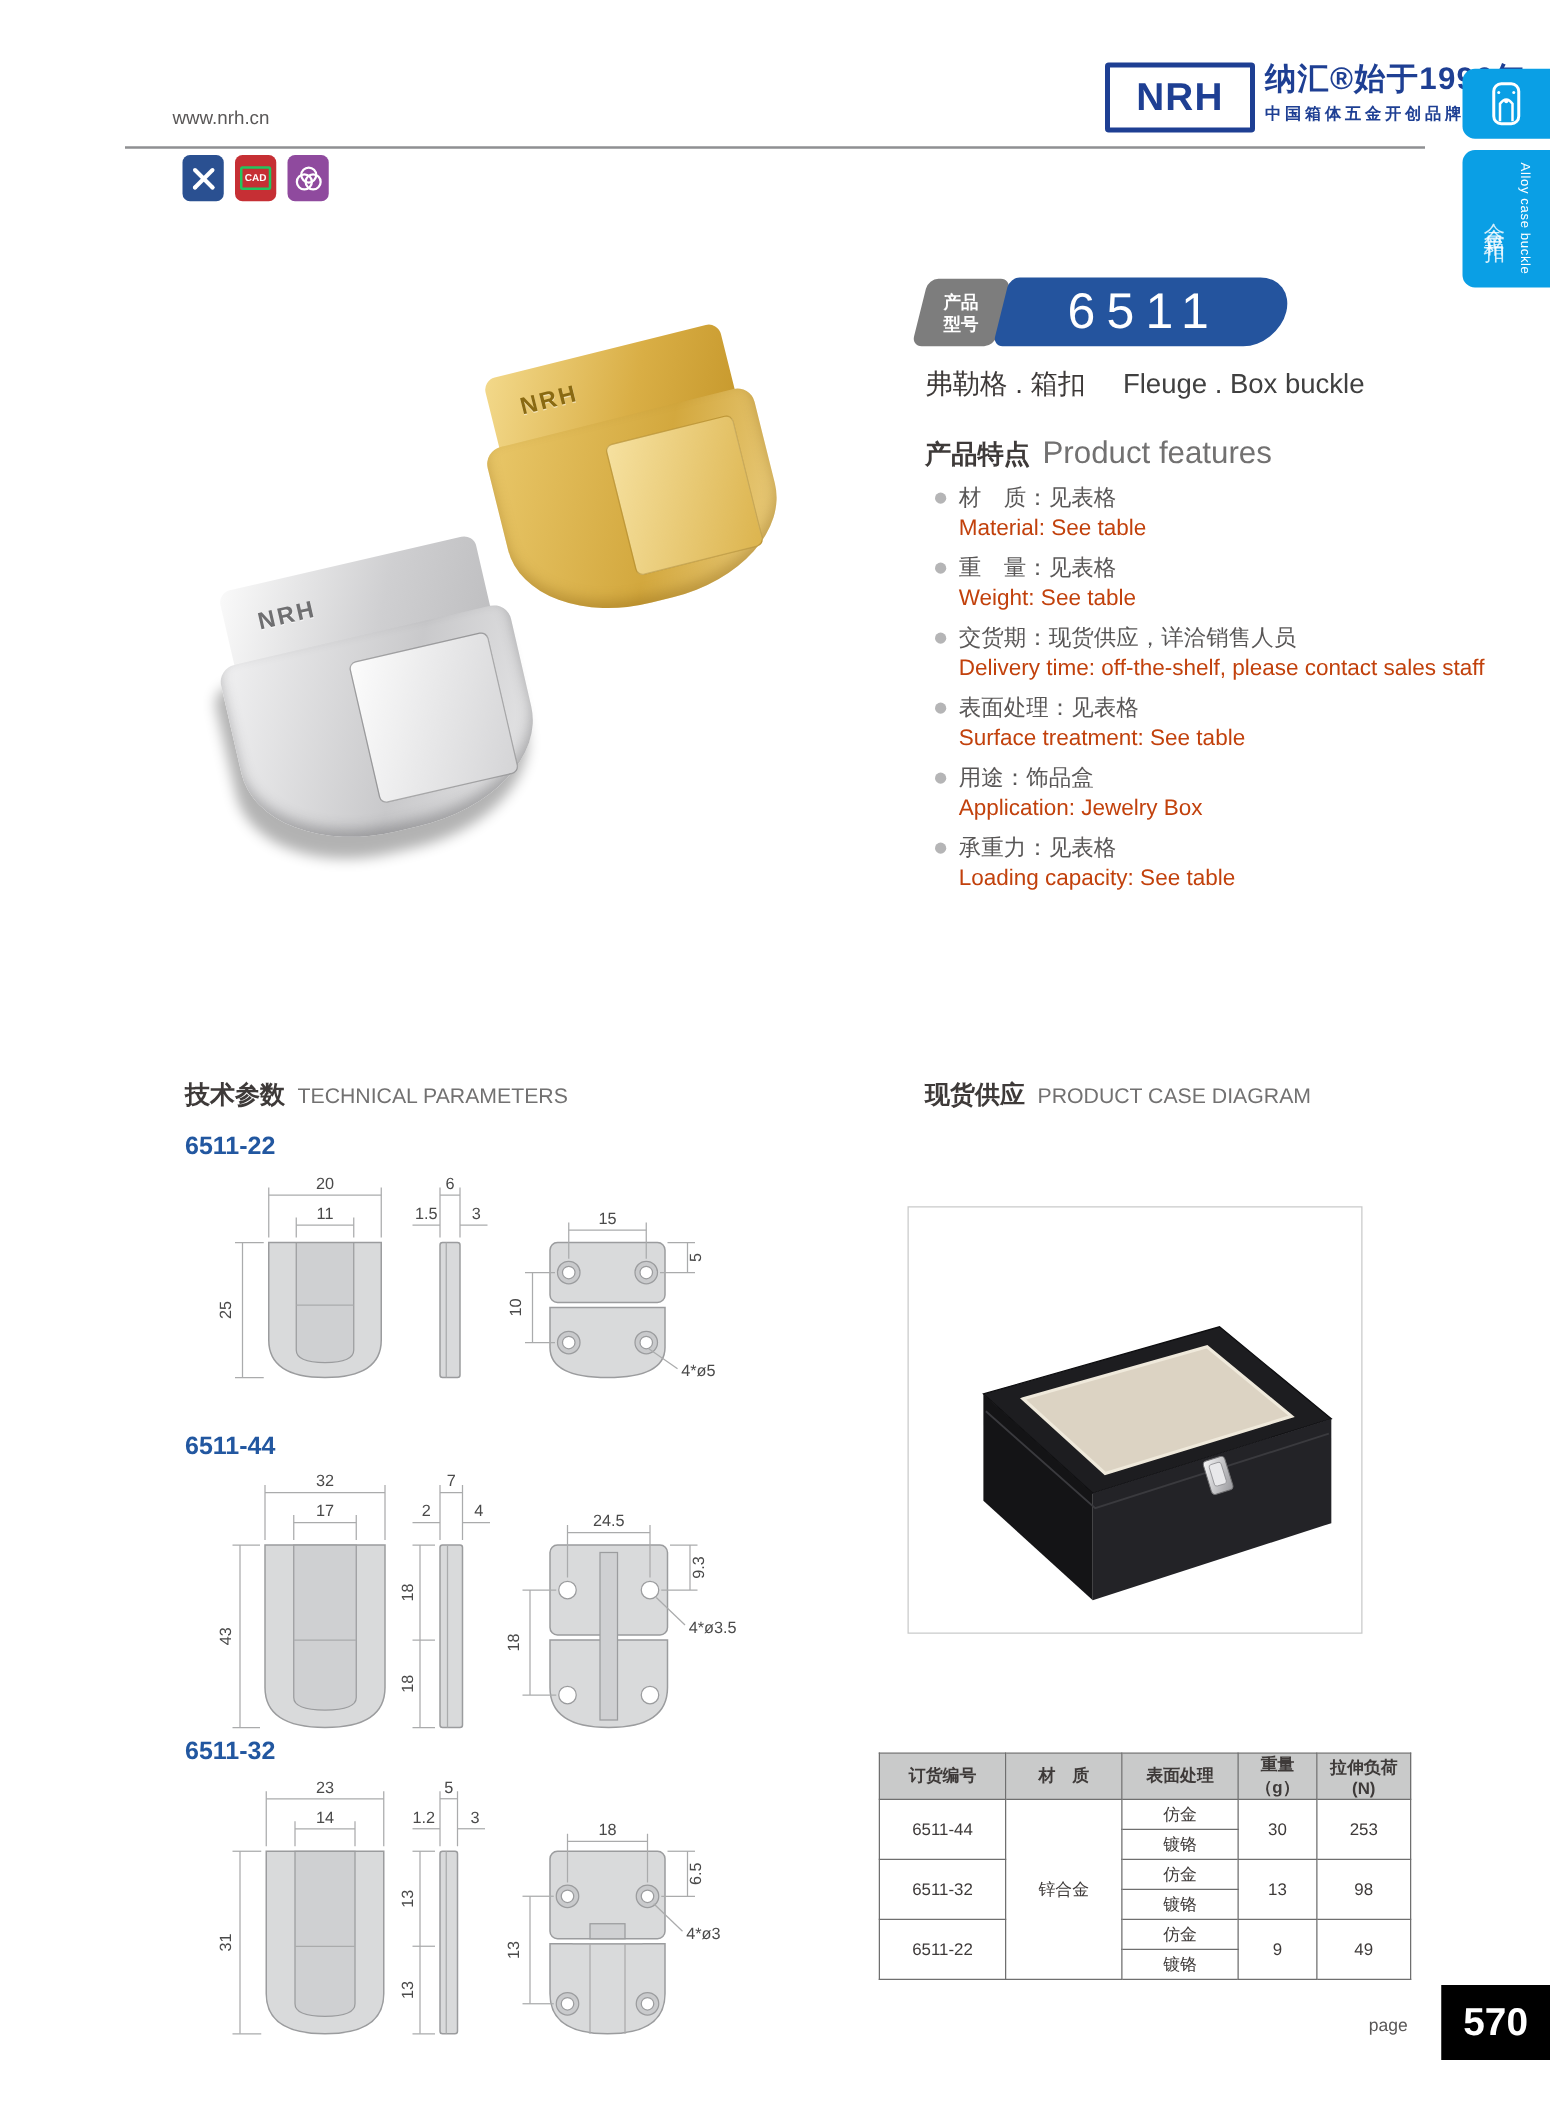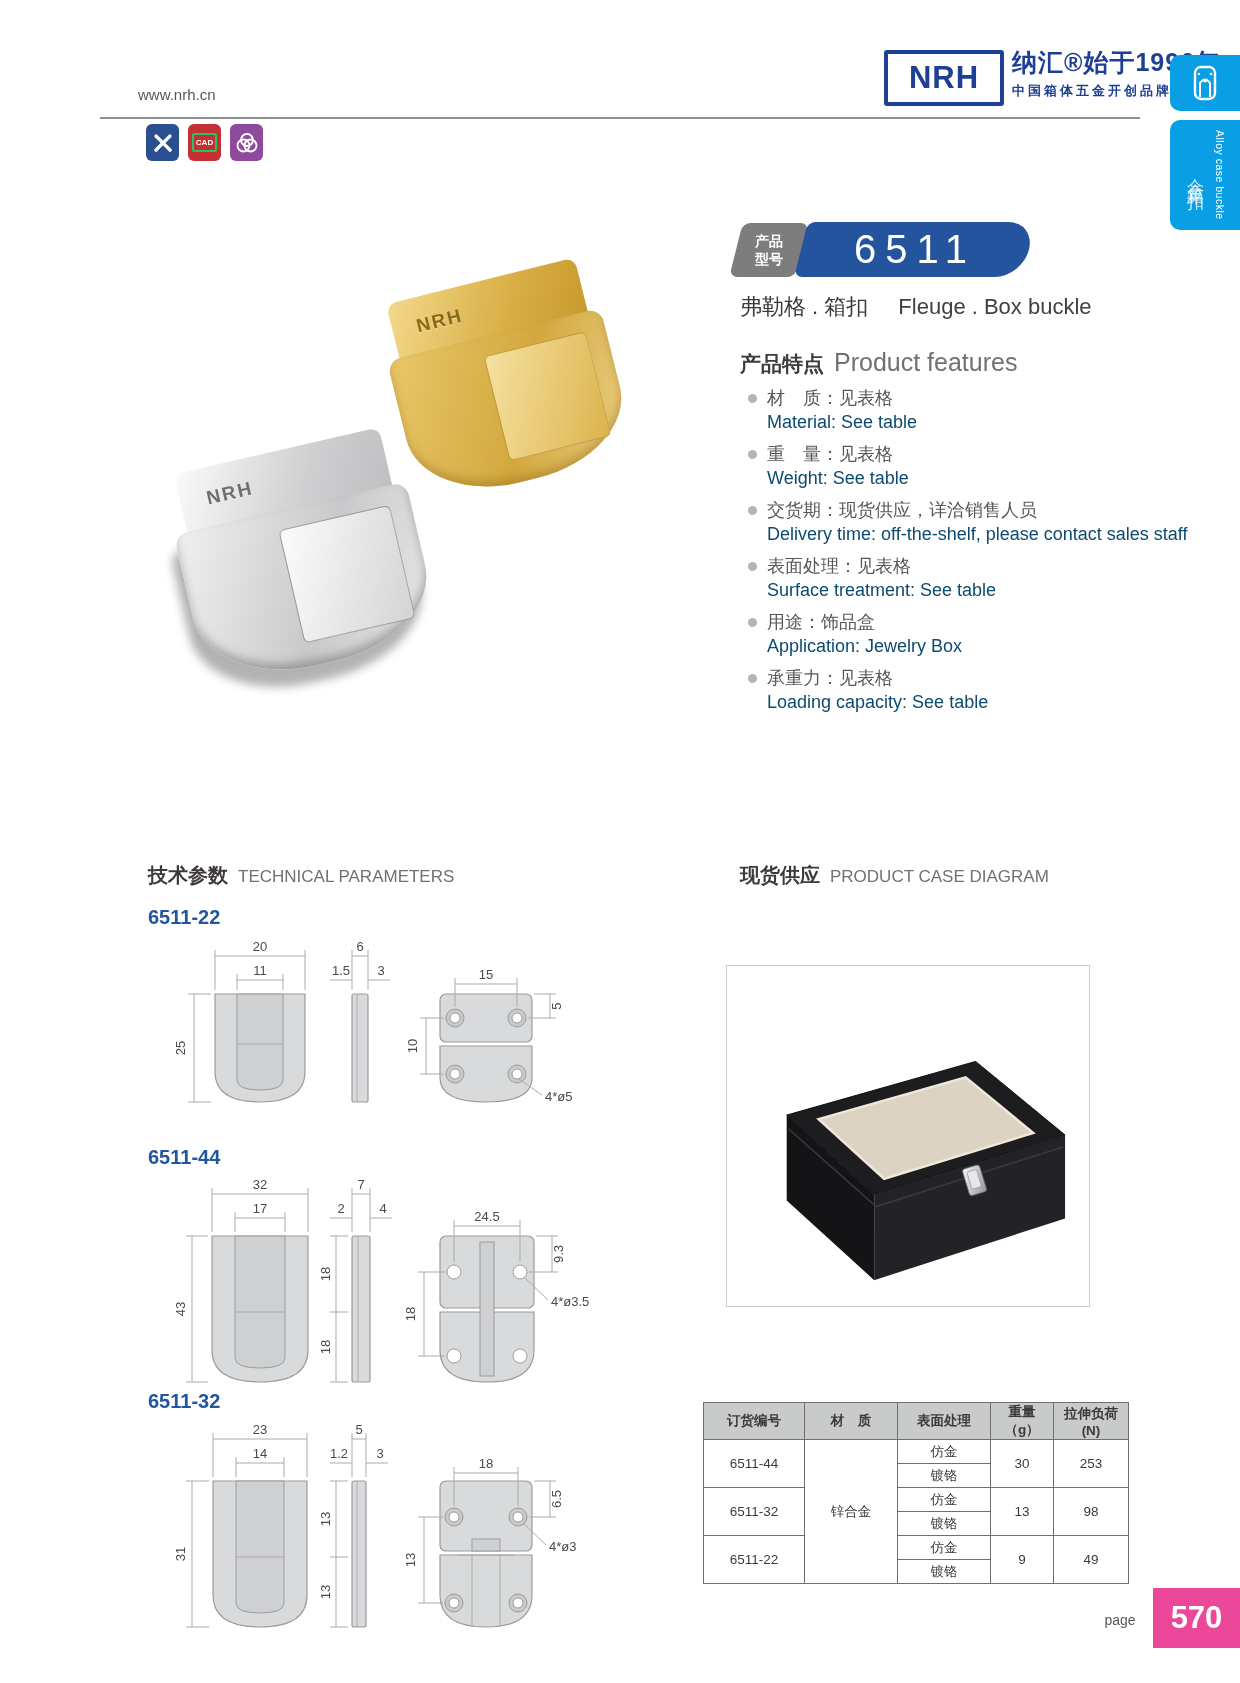--- a/index.html
+++ b/index.html
@@ -61,21 +61,21 @@
   .title-row .cn{color:#3e3a39;margin-right:30px;}
   .title-row .en{color:#404040;}
 
   .feat-head{left:740px;top:348px;}
   .feat-head .cn{font-size:21px;font-weight:bold;color:#3e3a39;margin-right:10px;}
   .feat-head .en{font-size:25px;color:#727171;}
   .features{left:748px;top:386px;width:380px;}
   .feat-item{display:flex;margin-bottom:8px;}
   .feat-dot{width:9px;height:9px;border-radius:50%;background:#b5b5b6;margin:8px 10px 0 0;flex:none;}
   .feat-cn{font-size:18px;color:#595757;line-height:24px;white-space:nowrap;}
-  .feat-en{font-size:18px;color:#0c4a6e;line-height:24px;white-space:nowrap;}
+  .feat-en{font-size:18px;color:#c2410c;line-height:24px;white-space:nowrap;}
 
   .sec-head .cn{font-size:20px;font-weight:bold;color:#3e3a39;margin-right:10px;}
   .sec-head .en{font-size:17px;color:#727171;}
   .tech-head{left:148px;top:862px;}
   .case-head{left:740px;top:862px;}
   .model-label{font-size:20px;font-weight:bold;color:#2257a0;}
   .ml1{left:148px;top:906px;} .ml2{left:148px;top:1146px;} .ml3{left:148px;top:1390px;}
   .dwg1{left:140px;top:932px;} .dwg2{left:140px;top:1172px;} .dwg3{left:140px;top:1415px;}
 
   .dwg-fill{fill:#d9dadb;stroke:#9b9c9e;stroke-width:1.2;}
@@ -87,22 +87,22 @@
 
   .case-frame{left:726px;top:965px;width:362px;height:340px;border:1px solid #c9caca;background:#fff;}
 
   
   .spec{left:703px;top:1402px;border-collapse:collapse;}
   .spec th,.spec td{border:1px solid #6f6f6f;text-align:center;font-size:13.5px;color:#3e3a39;padding:0;}
   .spec th{background:#c9caca;height:27px;font-weight:bold;}
   .spec td{height:23px;background:#fff;}
   .c1{width:100px;} .c2{width:92px;} .c3{width:92px;} .c4{width:62px;} .c5{width:74px;}
 
-  .page-word{left:1095px;top:1612px;width:50px;text-align:center;font-size:14px;color:#595757;}
-  .page-box{left:1153px;top:1588px;width:87px;height:60px;background:#ec4899;display:flex;
+  .page-word{left:1095px;top:1612px;width:50px;text-align:left;font-size:14px;color:#595757;}
+  .page-box{left:1153px;top:1588px;width:87px;height:60px;background:#000000;display:flex;
             align-items:center;justify-content:center;color:#fff;font-size:31px;font-weight:bold;}
 </style>
 </head>
 <body>
 
 <div id="page">
 
   <div class="abs url">www.nrh.cn</div>
   <div class="abs logo-box">
     <span>NRH</span>

